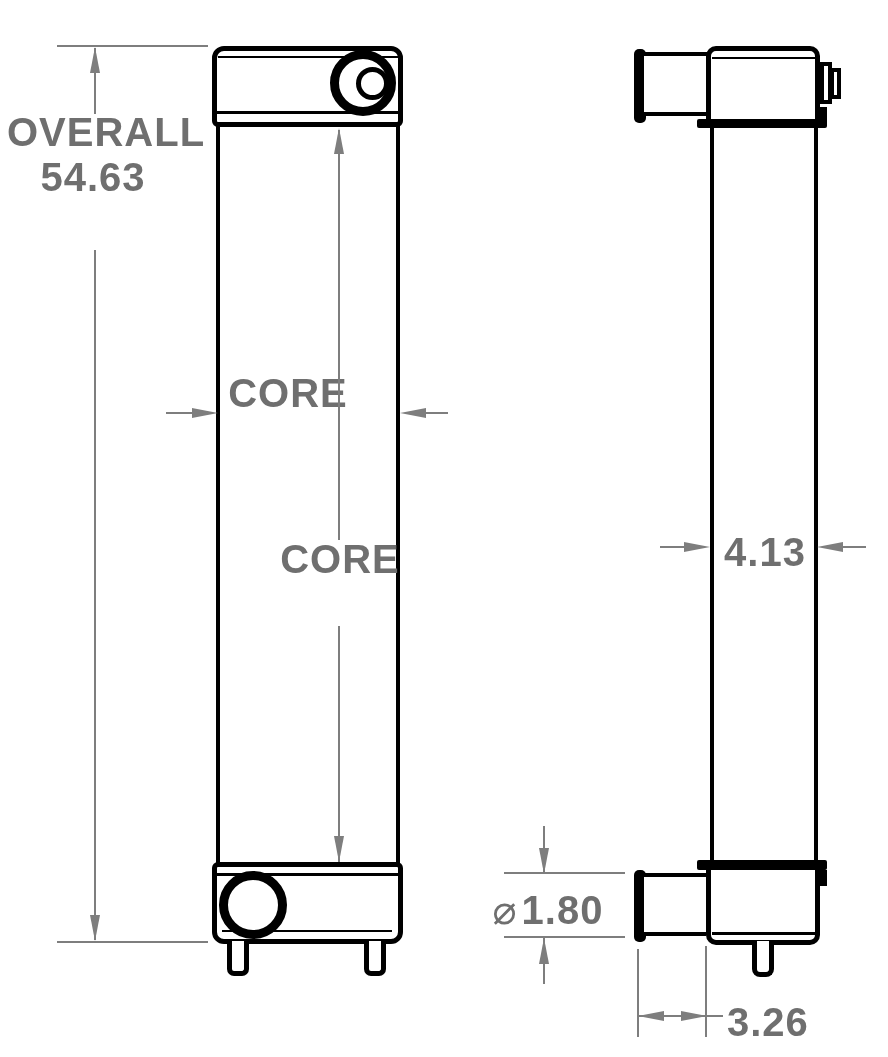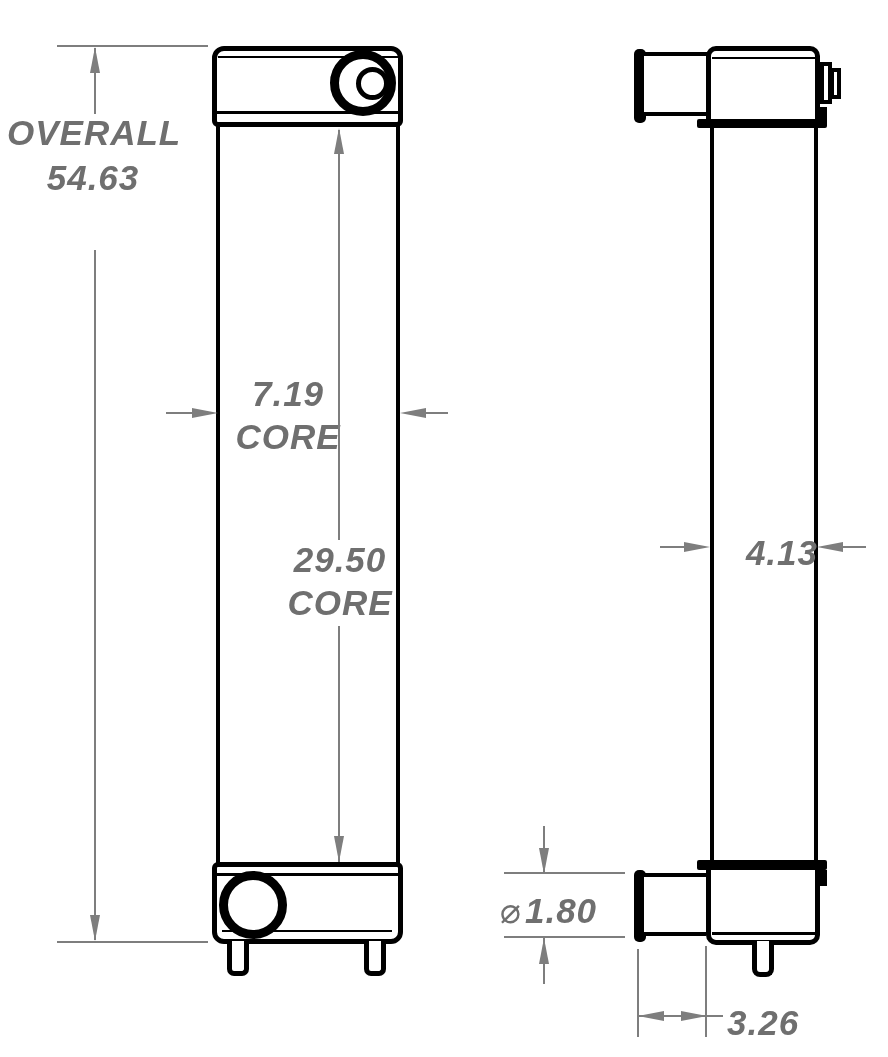--- a/index.html
+++ b/index.html
@@ -10,22 +10,22 @@
   html,body{margin:0;padding:0;background:#ffffff;}
   #canvas{
     position:relative;width:888px;height:1057px;background:#ffffff;
     font-family:"Liberation Sans","DejaVu Sans",sans-serif;
     overflow:hidden;
   }
   .abs{position:absolute;box-sizing:border-box;}
   .bkline{background:var(--bk);}
   .gyline{background:var(--line-gray);}
   .dimtext{
-    color:var(--ink-gray);font-weight:700;font-size:35px;line-height:43px;
-    letter-spacing:1px;text-align:center;white-space:nowrap;font-style:italic;
+    color:var(--ink-gray);font-weight:700;font-size:40px;line-height:43px;
+    letter-spacing:1px;text-align:center;white-space:nowrap;
   }
   
   .ah{width:0;height:0;position:absolute;}
   .ah-up{border-left:5px solid transparent;border-right:5px solid transparent;border-bottom:26px solid var(--line-gray);}
   .ah-down{border-left:5px solid transparent;border-right:5px solid transparent;border-top:26px solid var(--line-gray);}
   .ah-right{border-top:5px solid transparent;border-bottom:5px solid transparent;border-left:26px solid var(--line-gray);}
   .ah-left{border-top:5px solid transparent;border-bottom:5px solid transparent;border-right:26px solid var(--line-gray);}
 </style>
 </head>
 <body>
@@ -89,42 +89,40 @@
     <div class="abs gyline" style="left:94px;top:250px;width:2px;height:690px;"></div>
     <div class="ah ah-down" style="left:90px;top:915px;"></div>
   </div>
 
   <div>
     <div class="abs gyline" style="left:166px;top:412px;width:32px;height:2px;"></div>
     <div class="ah ah-right" style="left:192px;top:408px;"></div>
     <div class="ah ah-left" style="left:400px;top:408px;"></div>
     <div class="abs gyline" style="left:424px;top:412px;width:24px;height:2px;"></div>
     <div class="abs dimtext" style="left:217px;top:372px;width:142px;">
-      <div>7.19</div>
       <div>CORE</div>
     </div>
   </div>
 
   <div>
     <div class="ah ah-up" style="left:334px;top:128px;"></div>
     <div class="abs gyline" style="left:338px;top:130px;width:2px;height:410px;"></div>
     <div class="abs dimtext" style="left:262px;top:538px;width:156px;">
-      <div>29.50</div>
       <div>CORE</div>
     </div>
     <div class="abs gyline" style="left:338px;top:626px;width:2px;height:236px;"></div>
     <div class="ah ah-down" style="left:334px;top:836px;"></div>
   </div>
 
   <div>
     <div class="abs gyline" style="left:660px;top:546px;width:28px;height:2px;"></div>
     <div class="ah ah-right" style="left:684px;top:542px;"></div>
     <div class="ah ah-left" style="left:817px;top:542px;"></div>
     <div class="abs gyline" style="left:841px;top:546px;width:25px;height:2px;"></div>
-    <div class="abs dimtext" style="left:712px;top:531px;width:106px;text-align:right;">4.13</div>
+    <div class="abs dimtext" style="left:712px;top:531px;width:106px;">4.13</div>
   </div>
 
   <div>
     <div class="abs gyline" style="left:504px;top:872px;width:121px;height:2px;"></div>
     <div class="abs gyline" style="left:504px;top:936px;width:121px;height:2px;"></div>
     <div class="abs gyline" style="left:543px;top:826px;width:2px;height:46px;"></div>
     <div class="ah ah-down" style="left:539px;top:848px;"></div>
     <div class="ah ah-up" style="left:539px;top:938px;"></div>
     <div class="abs gyline" style="left:543px;top:938px;width:2px;height:46px;"></div>
     <div class="abs dimtext" style="left:486px;top:889px;width:124px;">

